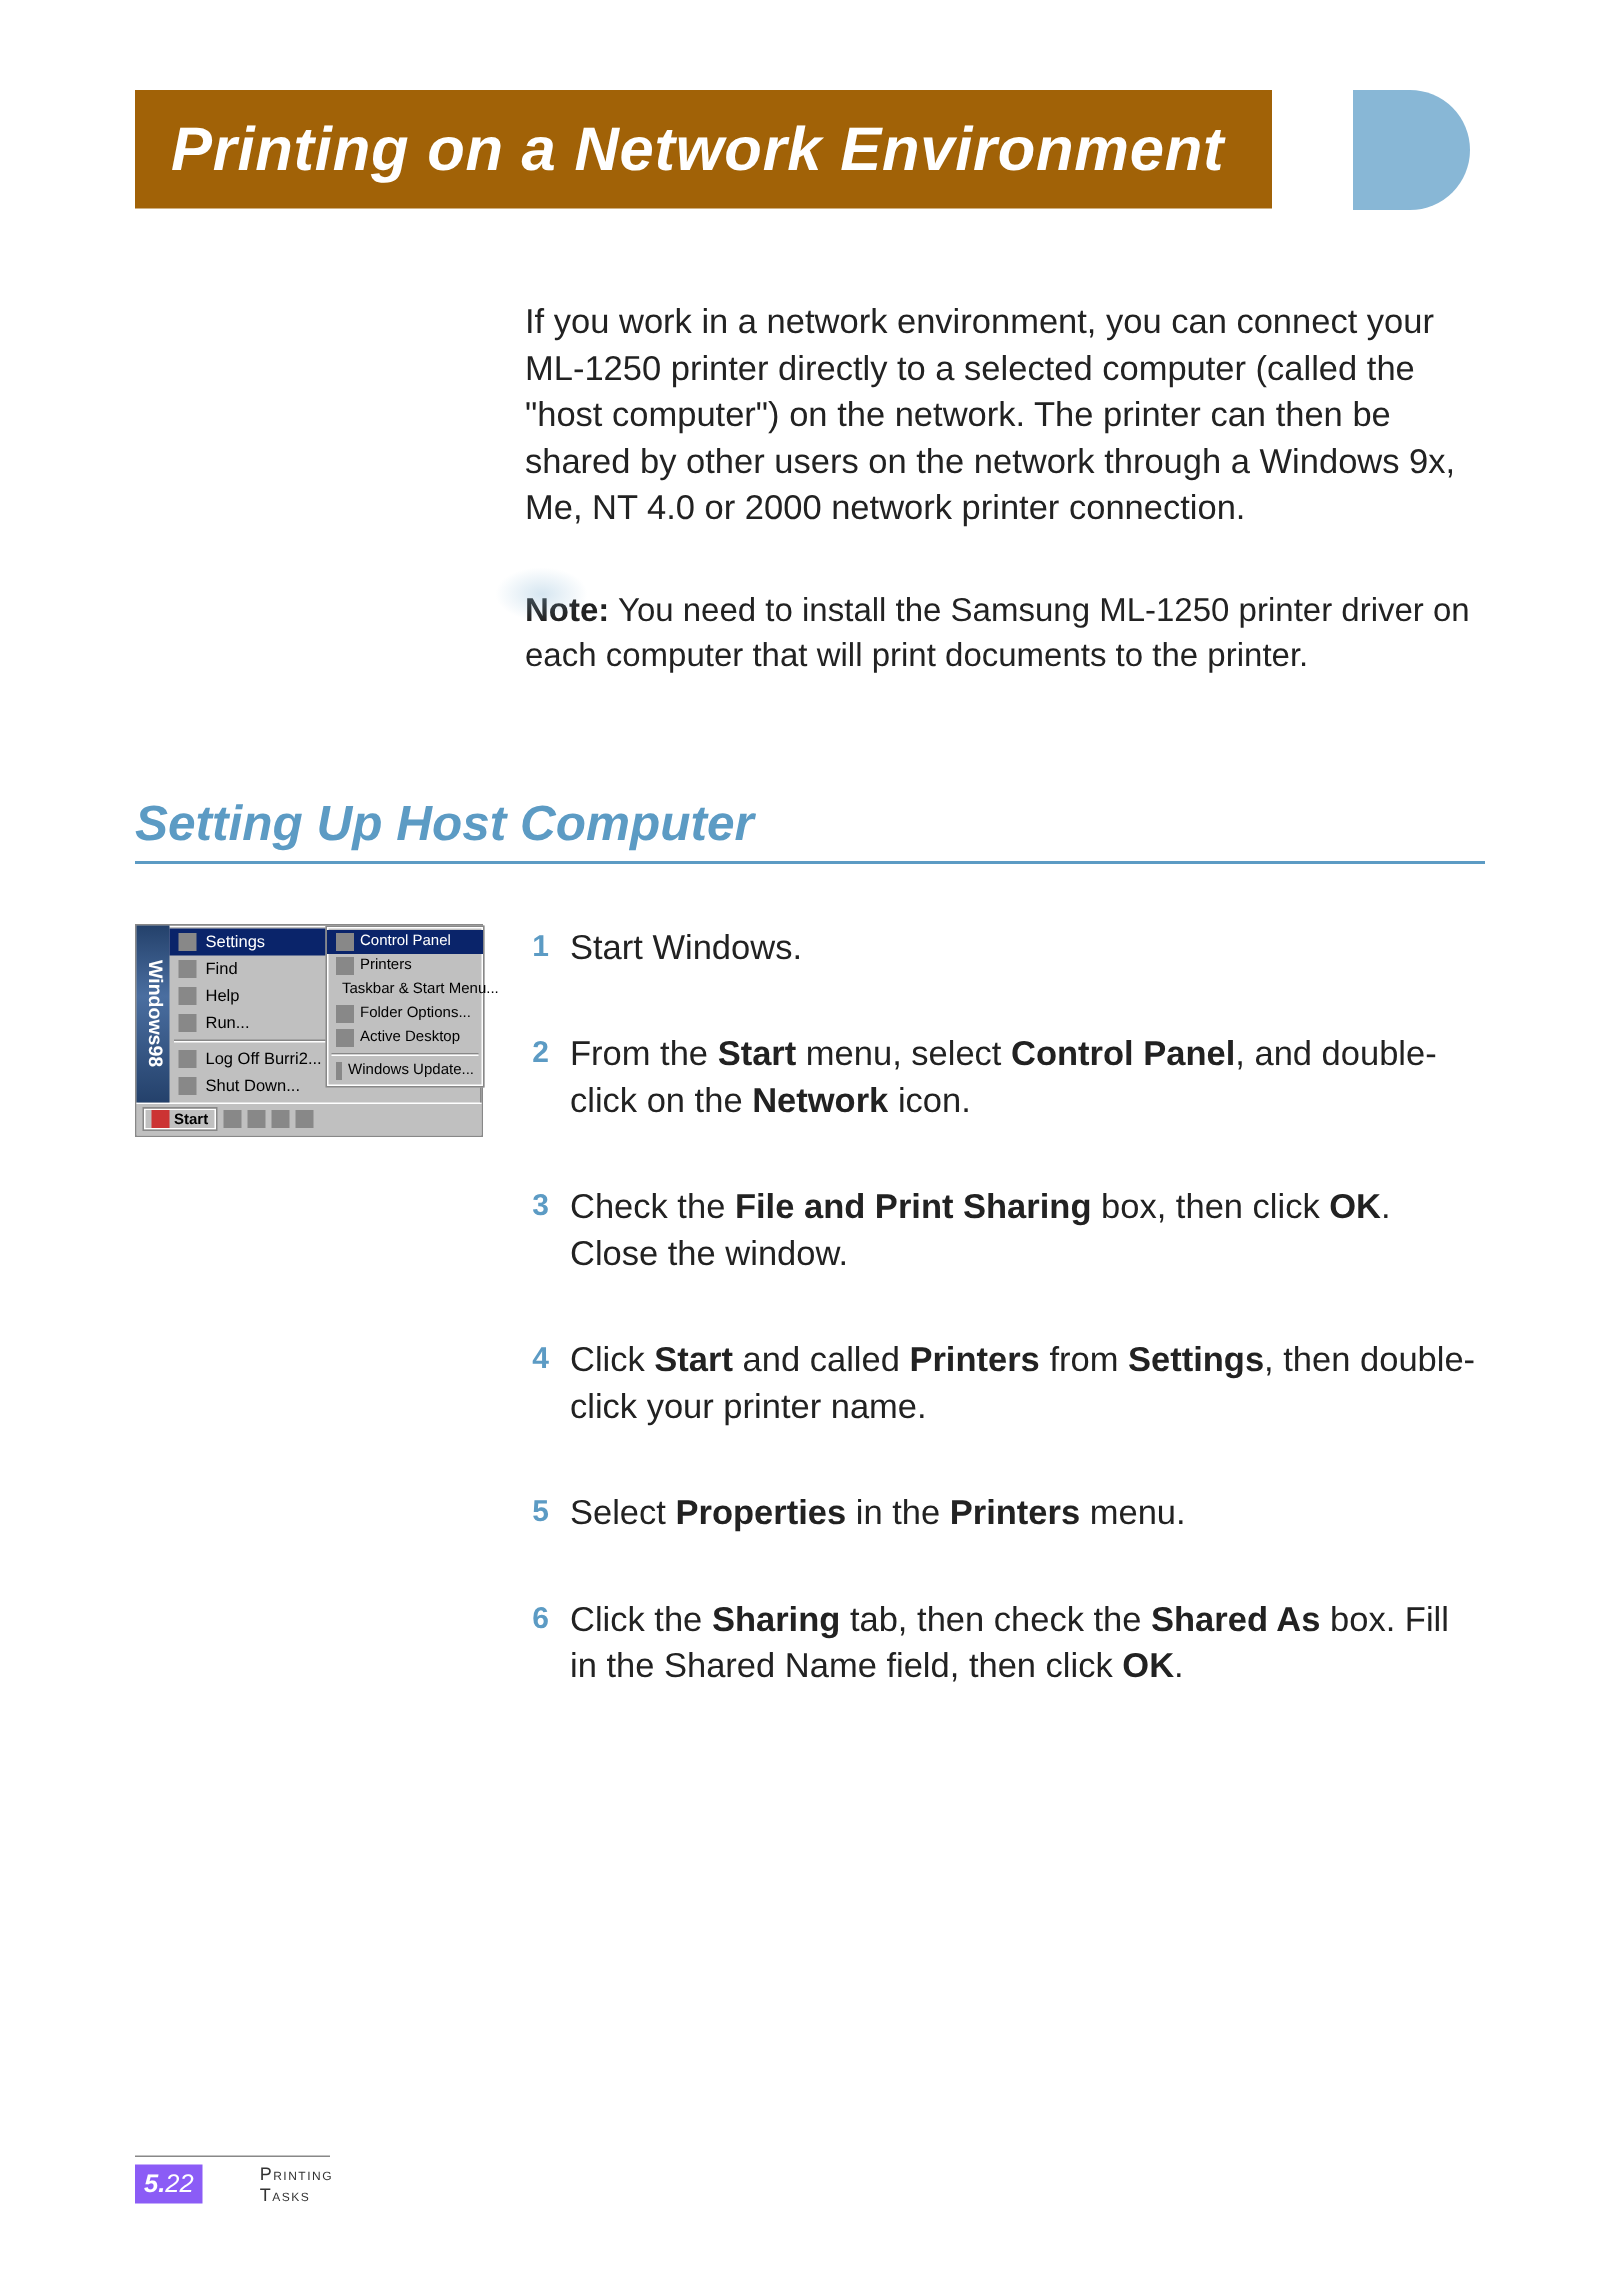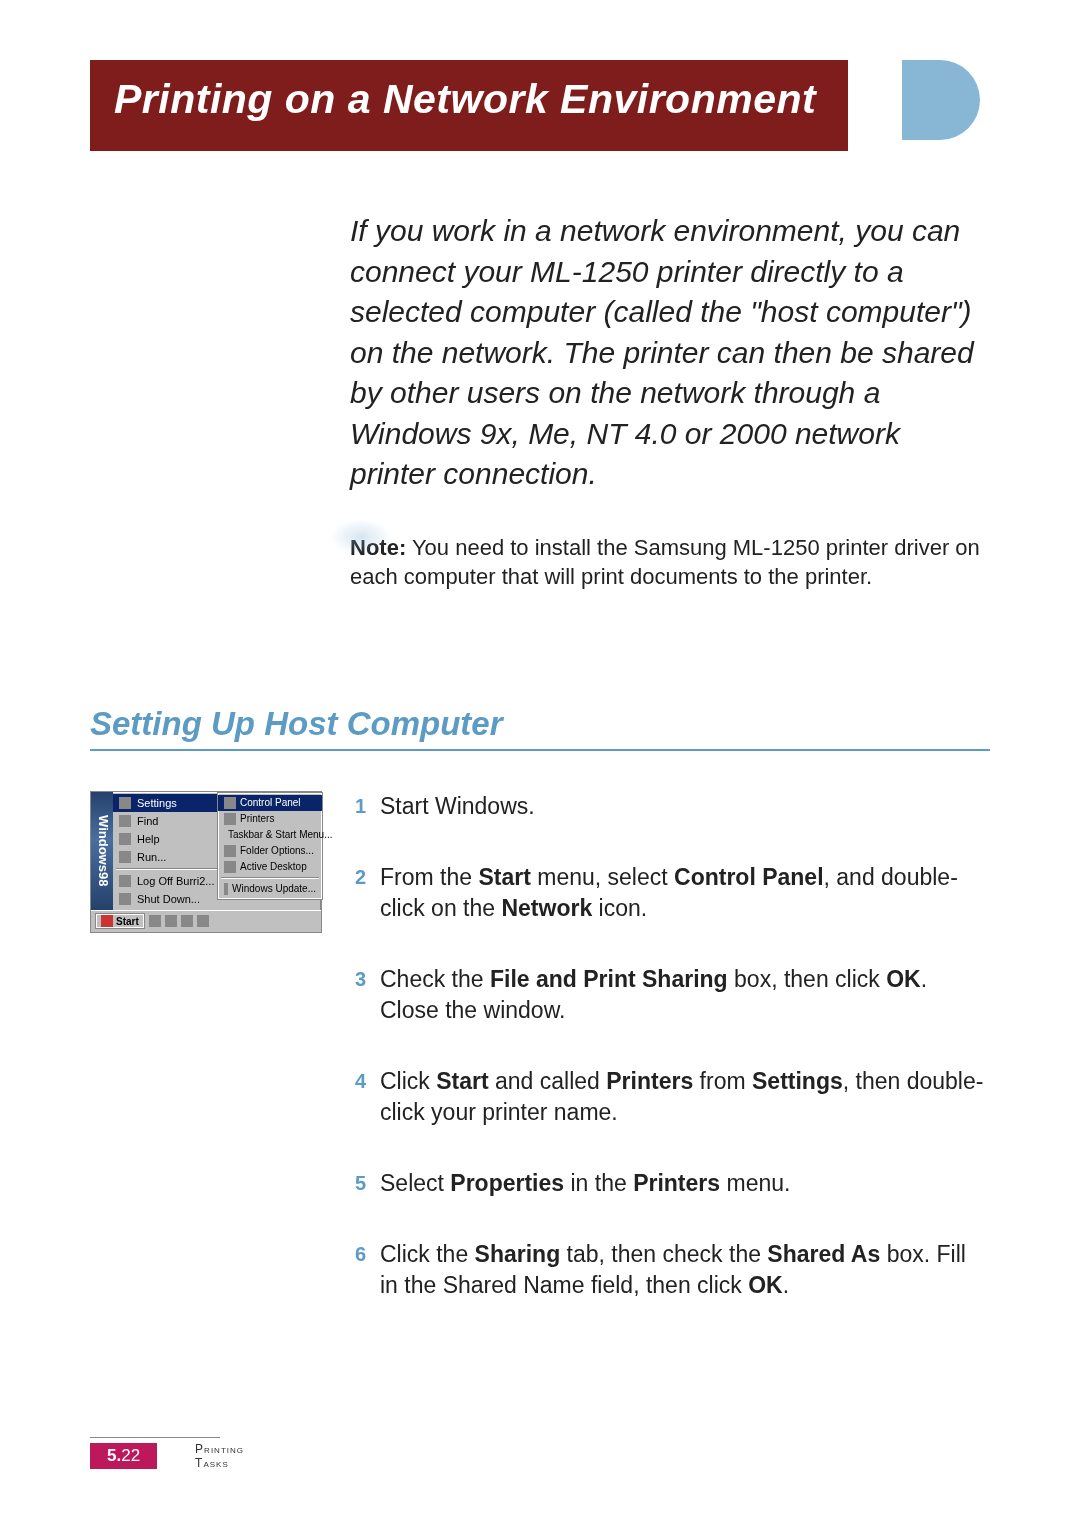--- a/index.html
+++ b/index.html
@@ -2,66 +2,65 @@
 <html><head>
 <meta charset="utf-8">
 <style>
   * { box-sizing: border-box; margin: 0; padding: 0; }
   html, body { width: 1080px; height: 1526px; background: #ffffff; font-family: "Segoe UI", Tahoma, Verdana, sans-serif; color: #222; }
   .page { position: relative; width: 1080px; height: 1526px; padding: 60px 90px 50px 90px; }
 
   
   .title-banner {
     display: inline-block;
-    background: #7f1d1d;
+    background: #a16207;
     color: #ffffff;
     font-size: 41px;
     font-weight: 700;
     font-style: italic;
-    padding: 16px 32px 28px 24px;
+    padding: 16px 32px 16px 24px;
     letter-spacing: 0.5px;
   }
   .title-right-pill {
     position: absolute;
     top: 60px;
     right: 100px;
     width: 78px;
     height: 80px;
     background: #88b7d6;
     border-top-right-radius: 100px;
     border-bottom-right-radius: 100px;
   }
   
   .intro {
     margin: 60px 0 0 260px;
-    font-size: 30px;
+    font-size: 23px;
     line-height: 1.35;
     max-width: 640px;
-    font-style: italic;
   }
   .note {
     margin: 38px 0 0 260px;
     font-size: 22px;
     line-height: 1.35;
     max-width: 640px;
     position: relative;
   }
   .note-decoration {
     position: absolute;
     left: -20px;
     top: -14px;
     width: 62px;
     height: 36px;
     background: radial-gradient(ellipse at center, rgba(136,183,214,0.35), rgba(136,183,214,0) 70%);
   }
   .note b { font-weight: 700; }
 
   
   .section-heading {
-    margin-top: 113px;
+    margin-top: 78px;
     color: #5c9bc4;
     font-size: 33px;
     font-style: italic;
     font-weight: 700;
     border-bottom: 2px solid #5c9bc4;
     padding-bottom: 6px;
   }
 
   
   .columns { margin-top: 40px; display: flex; align-items: flex-start; }
@@ -132,22 +131,22 @@
   
   .page-footer {
     position: absolute;
     left: 90px; bottom: 56px;
     display: flex; align-items: center; gap: 10px;
     border-top: 1px solid #888;
     padding-top: 4px;
     width: 130px;
   }
   .page-num {
-    background: #be185d; color: #fff; font-weight: 700; font-size: 17px;
-    padding: 3px 17px; display: inline-block;
+    background: #8b5cf6; color: #fff; font-weight: 700; font-size: 17px;
+    padding: 3px 6px; display: inline-block; font-style: italic;
   }
   .page-label {
     font-size: 12px; letter-spacing: 1px; font-variant: small-caps; color: #333; margin-left: 28px;
   }
 </style>
 </head>
 <body>
 
 <div class="page">
   <div class="title-right-pill"></div>

